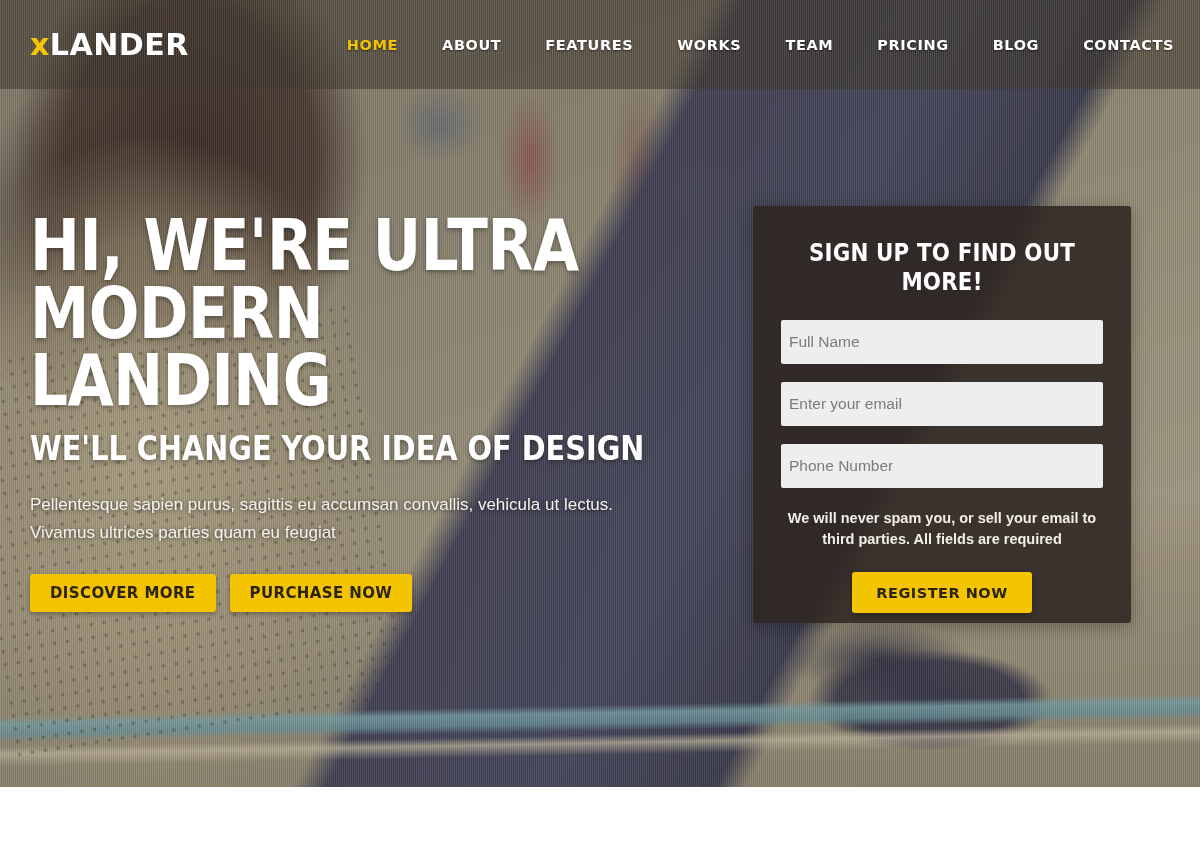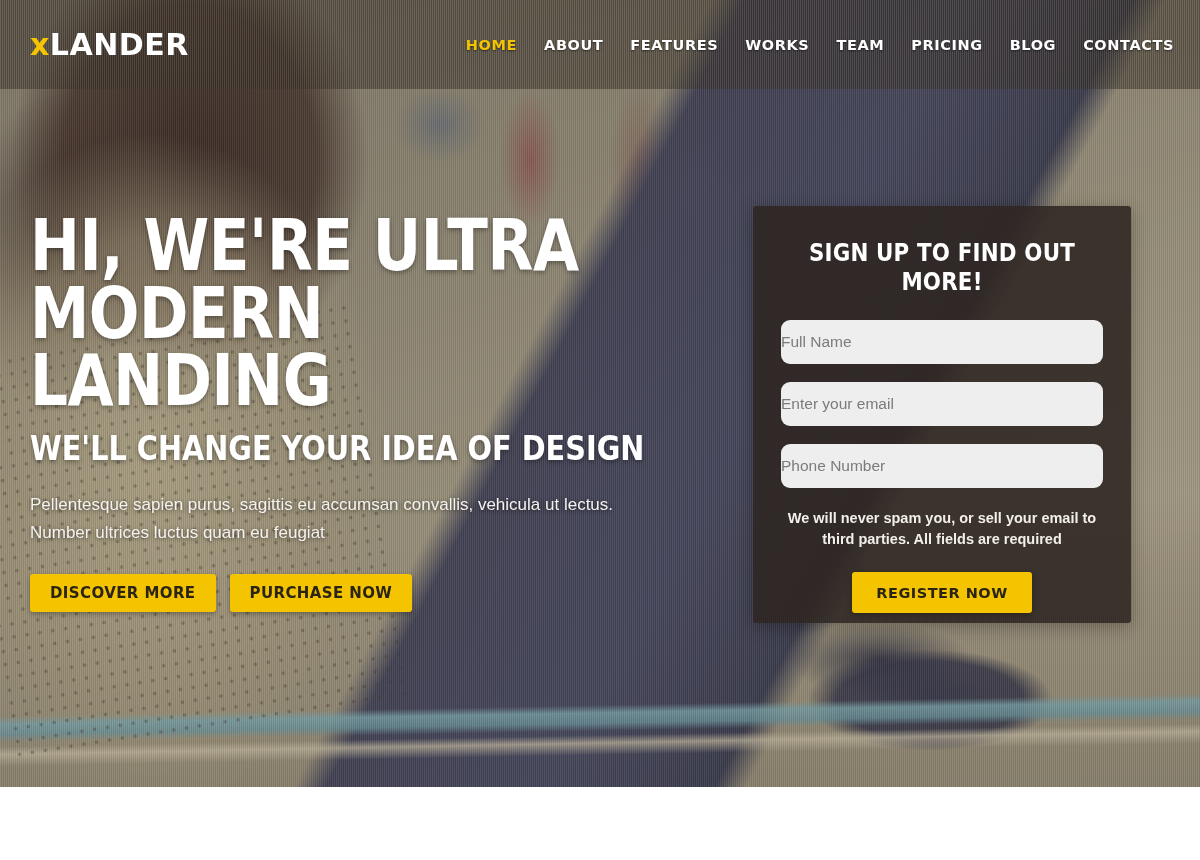--- a/index.html
+++ b/index.html
@@ -108,21 +108,21 @@
     font-size:30px;
     letter-spacing:.5px;
     color:#ffffff;
     line-height:1;
   }
   .logo .x { color:#f5c400; }
 
   .nav {
     position:relative; z-index:2;
     margin-left:auto; margin-right:26px;
-    display:flex; align-items:center; gap:27px;
+    display:flex; align-items:center; gap:44px;
   }
   .nav a {
     font-family:"DejaVu Sans", sans-serif;
     font-size:14.5px;
     font-weight:bold;
     letter-spacing:.6px;
     color:#ffffff;
     text-decoration:none;
     text-shadow:0 1px 2px rgba(0,0,0,.5);
     white-space:nowrap;
@@ -205,22 +205,22 @@
     color:#ffffff;
     transform:scaleX(.95);
   }
   .field {
     display:block;
     width:100%;
     height:44px;
     margin-top:18px;
     background:#eeeeee;
     border:none;
-    border-radius:9px;
-    padding:0 0;
+    border-radius:2px;
+    padding:0 8px;
     font-family:"Liberation Sans", sans-serif;
     font-size:15.5px;
     color:#3c3c3c;
     outline:none;
   }
   .field::placeholder { color:#7b7b7b; }
   .field:first-of-type { margin-top:24px; }
 
   .note {
     margin-top:20px;
@@ -283,21 +283,21 @@
   <div class="hero-left">
     <h1 class="headline">
       <div>HI, WE'RE ULTRA</div>
       <div>MODERN LANDING</div>
     </h1>
 
     <div class="subhead">WE'LL CHANGE YOUR IDEA OF DESIGN</div>
 
     <div class="lead">
       <p>Pellentesque sapien purus, sagittis eu accumsan convallis, vehicula ut lectus.</p>
-      <p>Number ultrices luctus quam eu feugiat</p>
+      <p>Vivamus ultrices parties quam eu feugiat</p>
     </div>
 
     <div class="btn-row">
       <button class="btn">DISCOVER MORE</button>
       <button class="btn">PURCHASE NOW</button>
     </div>
   </div>
 
   <div class="signup">
     <div class="signup-title">SIGN UP TO FIND OUT MORE!</div>

